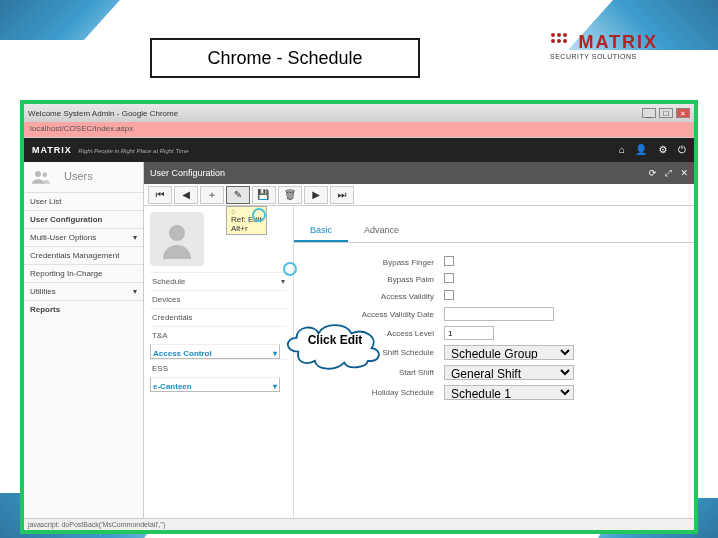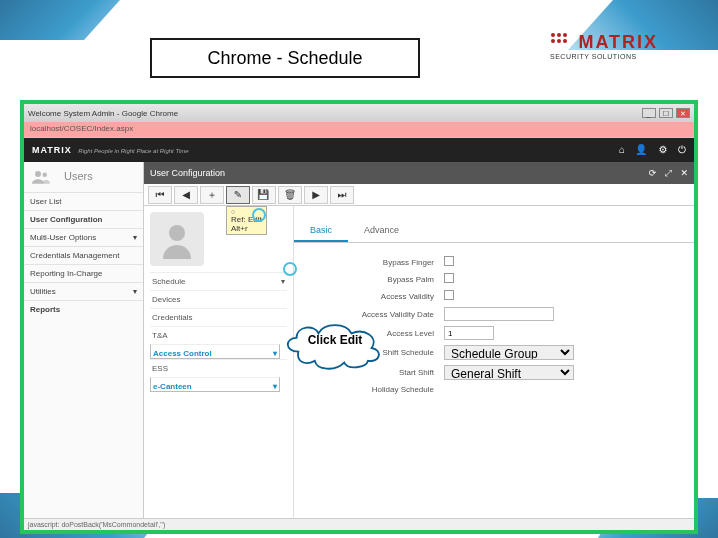--- a/index.html
+++ b/index.html
@@ -251,20 +251,21 @@
             <div class="frow">
               <div class="lbl">Shift Schedule</div>
               <div class="ctl"><select class="sel"><option>Schedule Group</option></select></div>
             </div>
             <div class="frow">
               <div class="lbl">Start Shift</div>
               <div class="ctl"><select class="sel"><option>General Shift</option></select></div>
             </div>
             <div class="frow">
               <div class="lbl">Holiday Schedule</div>
+              <div class="ctl"><select class="sel"><option>Schedule 1</option></select></div>
             </div>
           </div>
         </div>
       </div>
     </div>
   </div>
   <div class="status">
     <span>javascript:  doPostBack('MsCommondetail','')</span>
   </div>
 </div>

